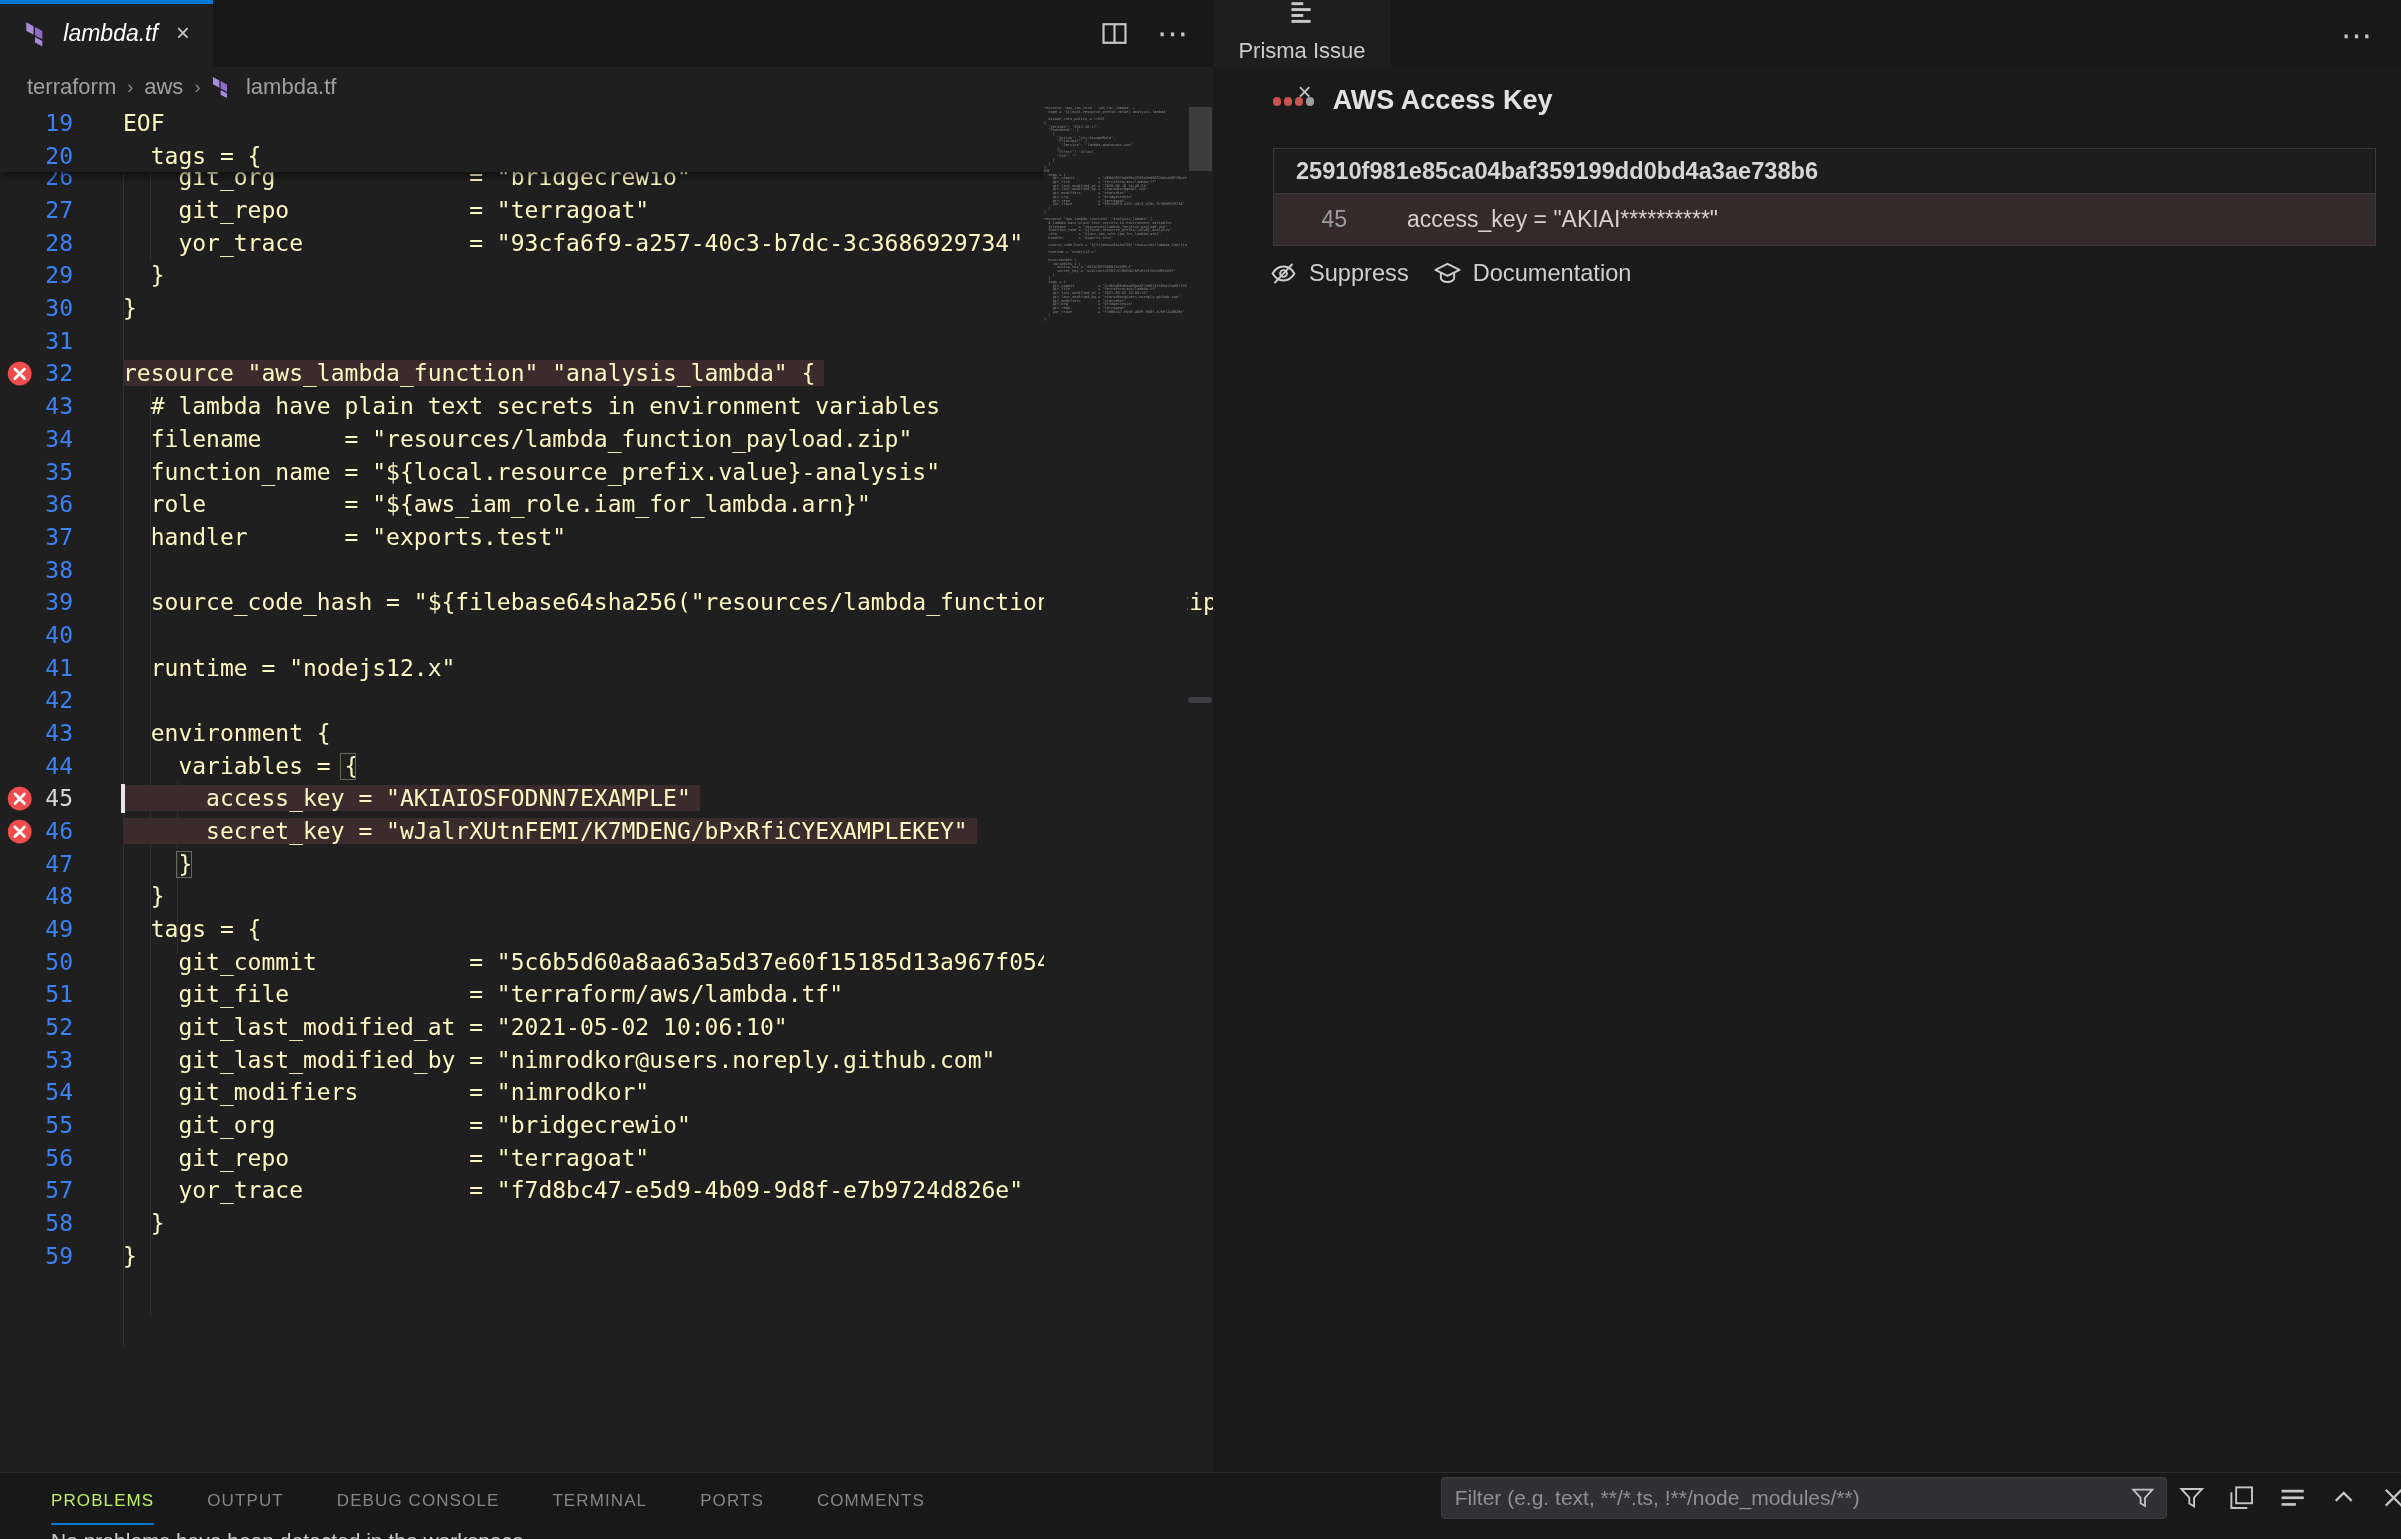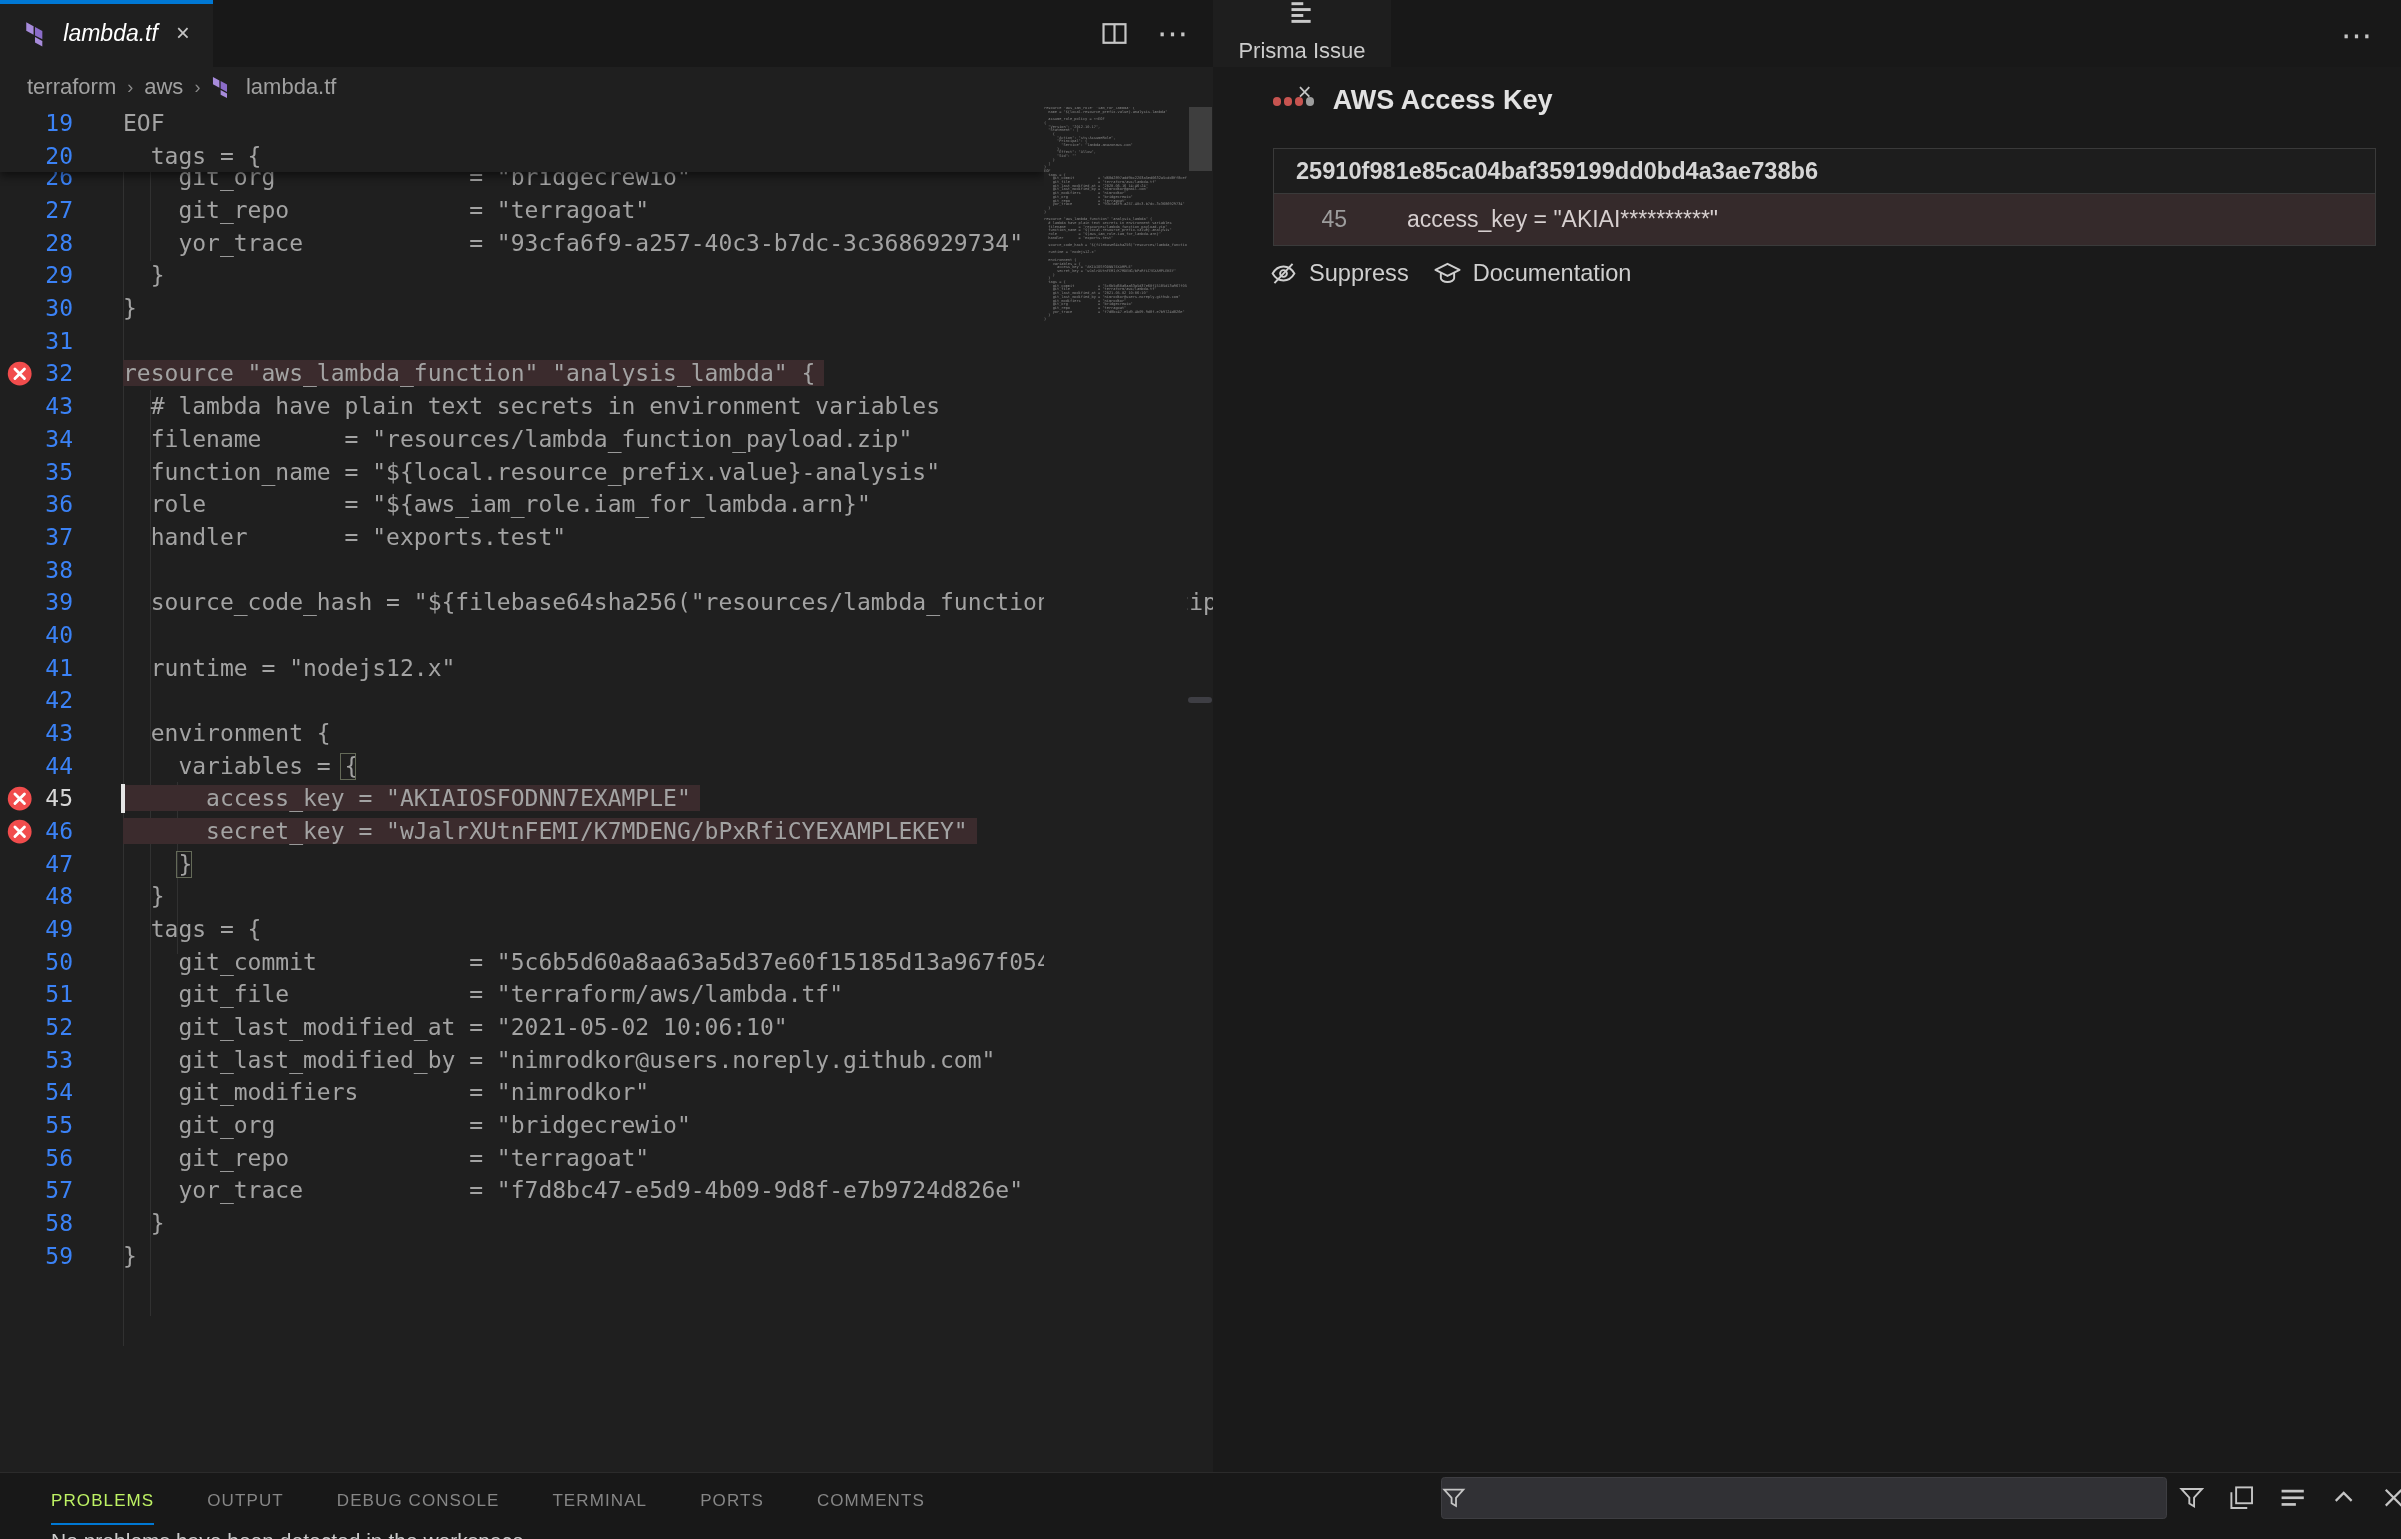--- a/index.html
+++ b/index.html
@@ -21,21 +21,21 @@
                 display:flex; align-items:center; padding-left:27px; gap:11px; font-size:22px; color:#a0a0a0; }
   .crumb-sep { font-size:18px; color:#8a8a8a; }
 
   #editor-area { position:absolute; left:0; top:107px; width:1213px; height:1365px; background:#1f1f1f; overflow:hidden; }
   .code-row { position:absolute; left:0; width:1044px; height:33px; }
   .gutter-icon { position:absolute; left:7.3px; top:3.6px; width:25.4px; height:25.4px; }
   .lnum { position:absolute; left:0; top:0; width:73px; height:33px; line-height:33px; text-align:right;
           font-family:"DejaVu Sans Mono", monospace; font-size:23px; color:#3b82f6; }
   .lnum.active { color:#d7d7d7; }
   .code-text { position:absolute; left:123px; top:0; height:33px; line-height:33px; white-space:pre;
-               font-family:"DejaVu Sans Mono", monospace; font-size:23px; color:#a3a3a3; }
+               font-family:"DejaVu Sans Mono", monospace; font-size:23px; color:#fef9c3; }
   .hl-bg { background:#3b2b2d; padding-right:9px; }
   .cursor { position:absolute; left:121px; top:1.8px; width:3.6px; height:29px; background:#e6e6e6; }
   .bracket-box { position:absolute; top:2.7px; width:16.3px; height:27px; border:1.8px solid #646a58; }
   .indent-guide { position:absolute; width:0.9px; background:#313131; }
 
   #sticky { position:absolute; left:0; top:0; width:1044px; height:65px; background:#1f1f1f;
             box-shadow:0 4.5px 8.2px rgba(0,0,0,0.5); }
   #sticky .code-row { position:relative; }
 
   #minimap { position:absolute; left:1044px; top:0; width:143px; height:1365px; background:#1f1f1f; overflow:hidden; }
@@ -433,20 +433,21 @@
         <div class="btab active">PROBLEMS</div>
         <div class="btab">OUTPUT</div>
         <div class="btab">DEBUG CONSOLE</div>
         <div class="btab">TERMINAL</div>
         <div class="btab">PORTS</div>
         <div class="btab">COMMENTS</div>
       </div>
     <div id="panel-message">No problems have been detected in the workspace</div>
 
     <div id="filter-wrap">
+      <input id="filter-input" type="text" placeholder="Filter (e.g. text, **/*.ts, !**/node_modules/**)" style="">
       <span id="filter-funnel">
         <svg width="23.6" height="23.6" viewBox="0 0 16 16" fill="none" stroke="#c5c5c5" stroke-width="1.2">
           <path d="M1.5 2.5 h13 l-5 5.5 v5.5 l-3 -1.8 v-3.7 z"></path>
         </svg>
       </span>
     </div>
 
     <div id="panel-icons">
       <span class="picon">
         <svg width="25.4" height="25.4" viewBox="0 0 16 16" fill="none" stroke="#c5c5c5" stroke-width="1.2">

